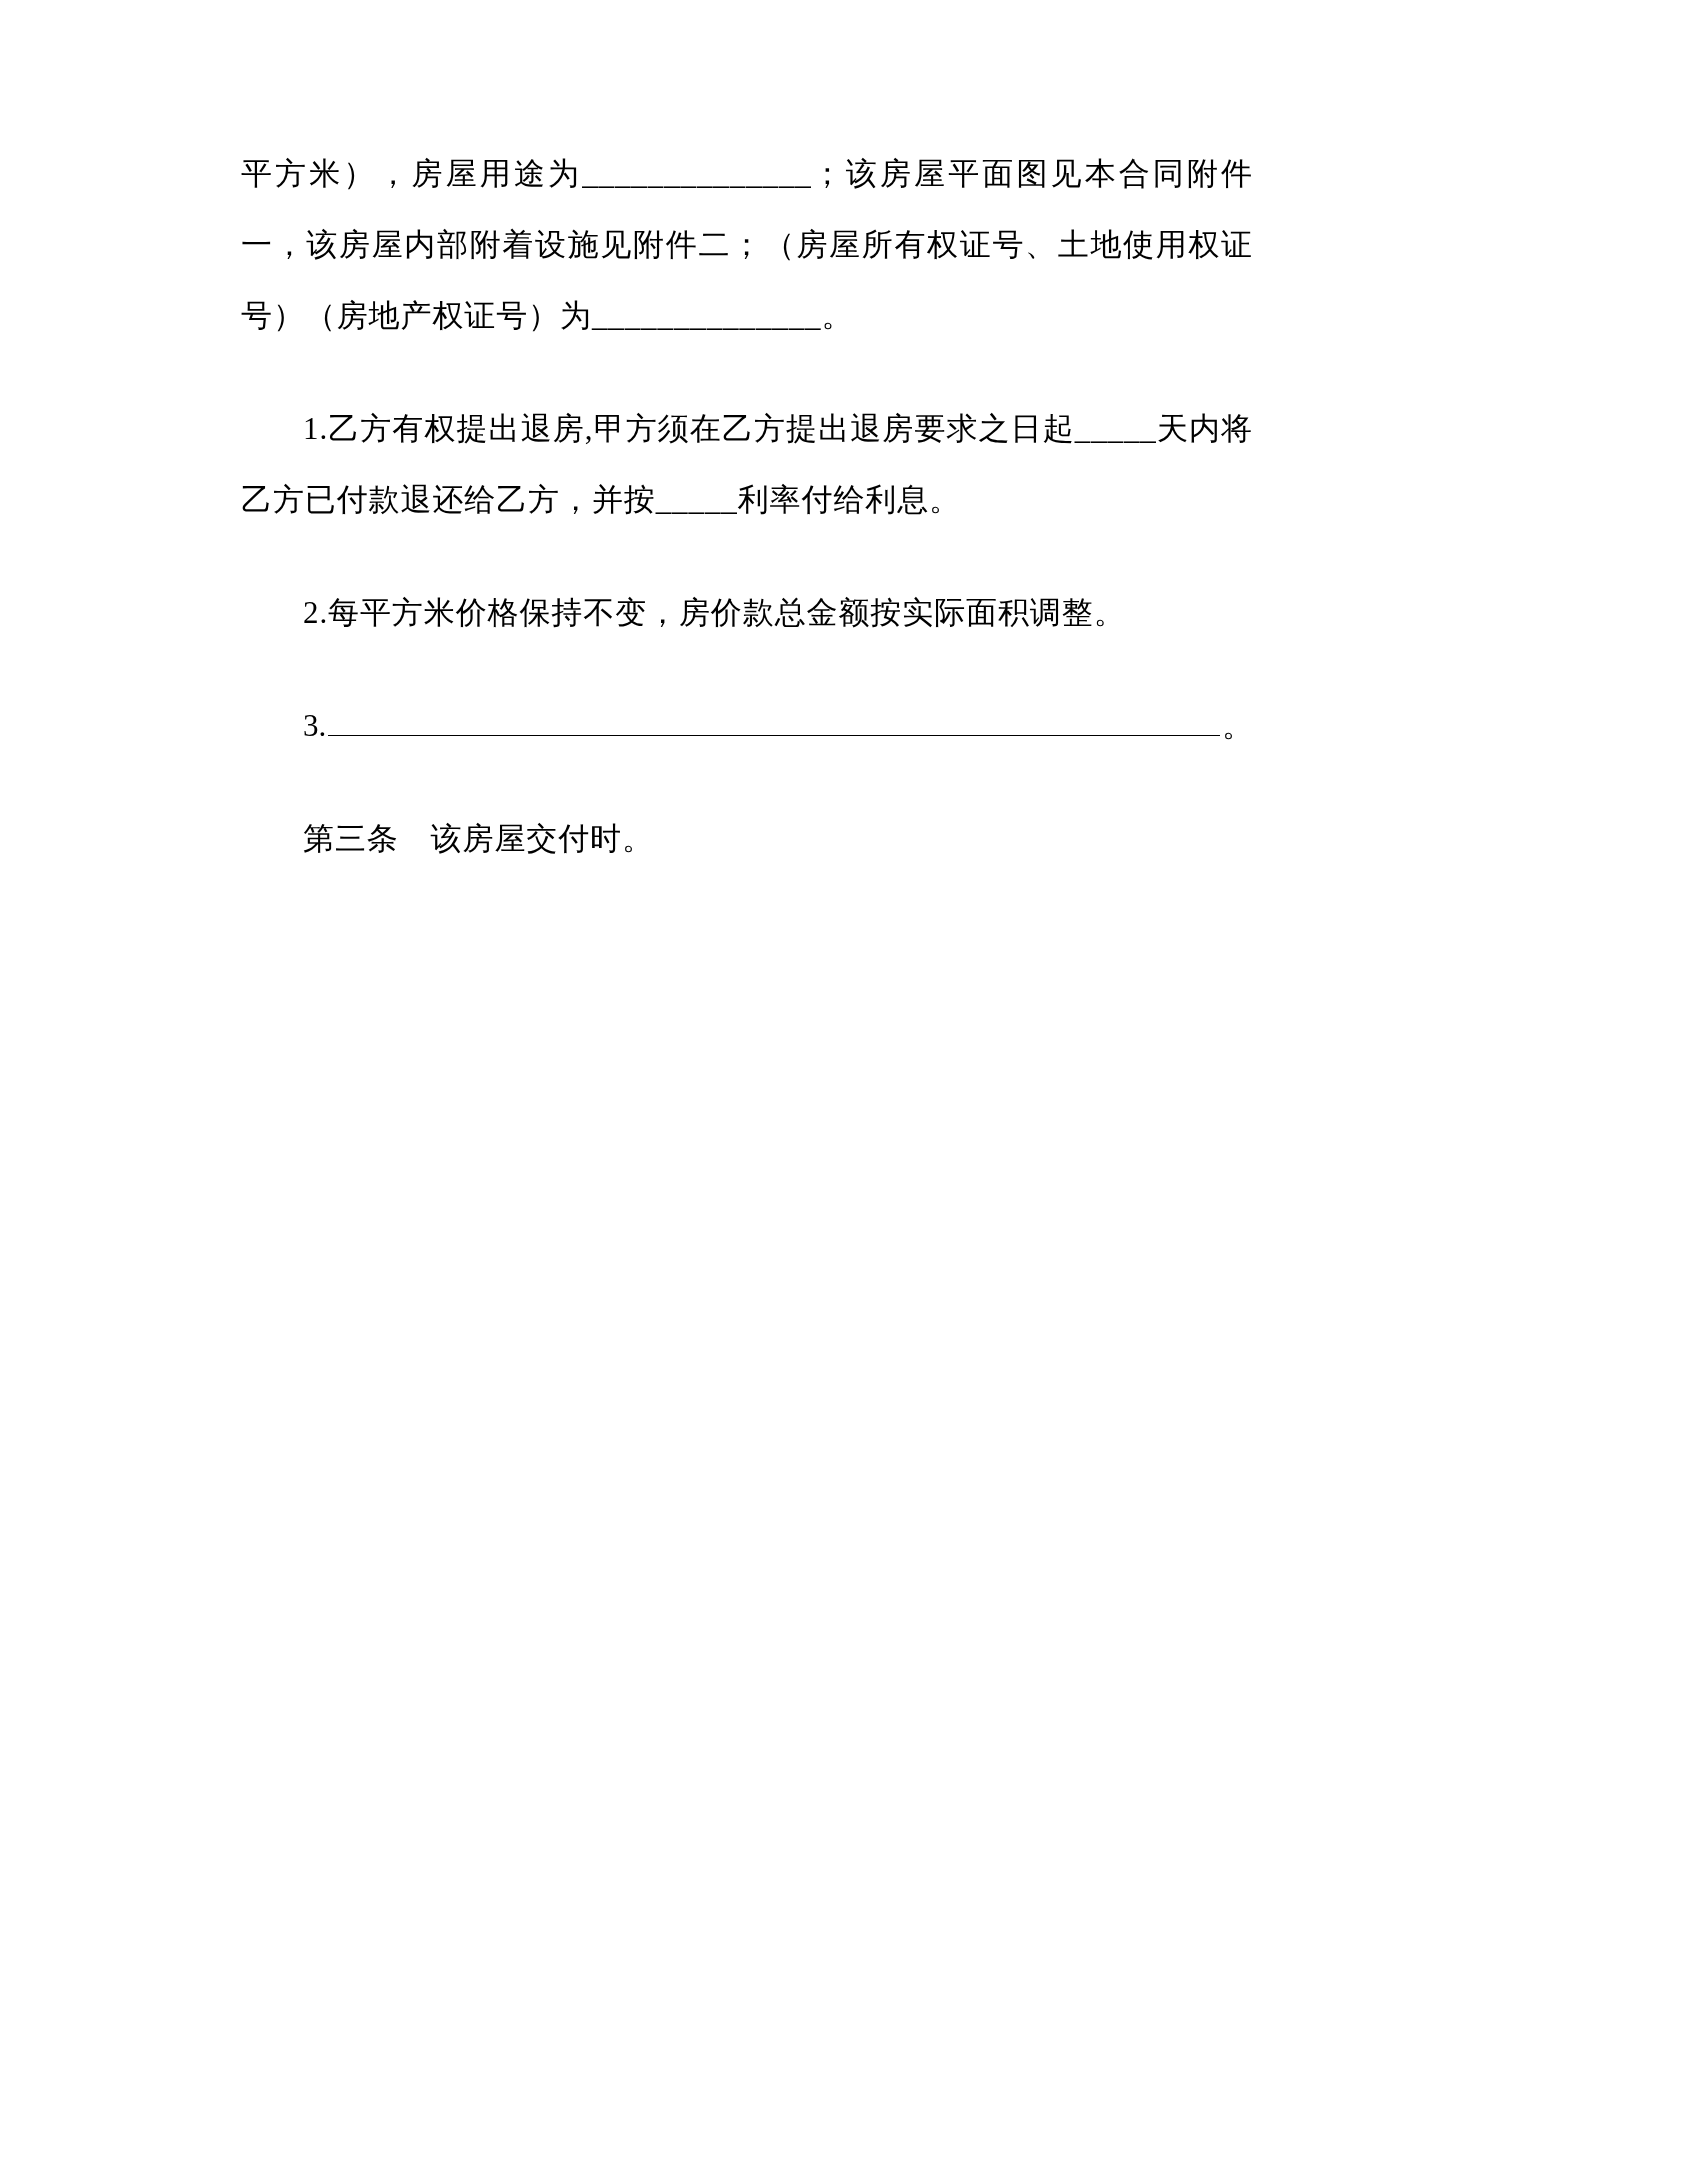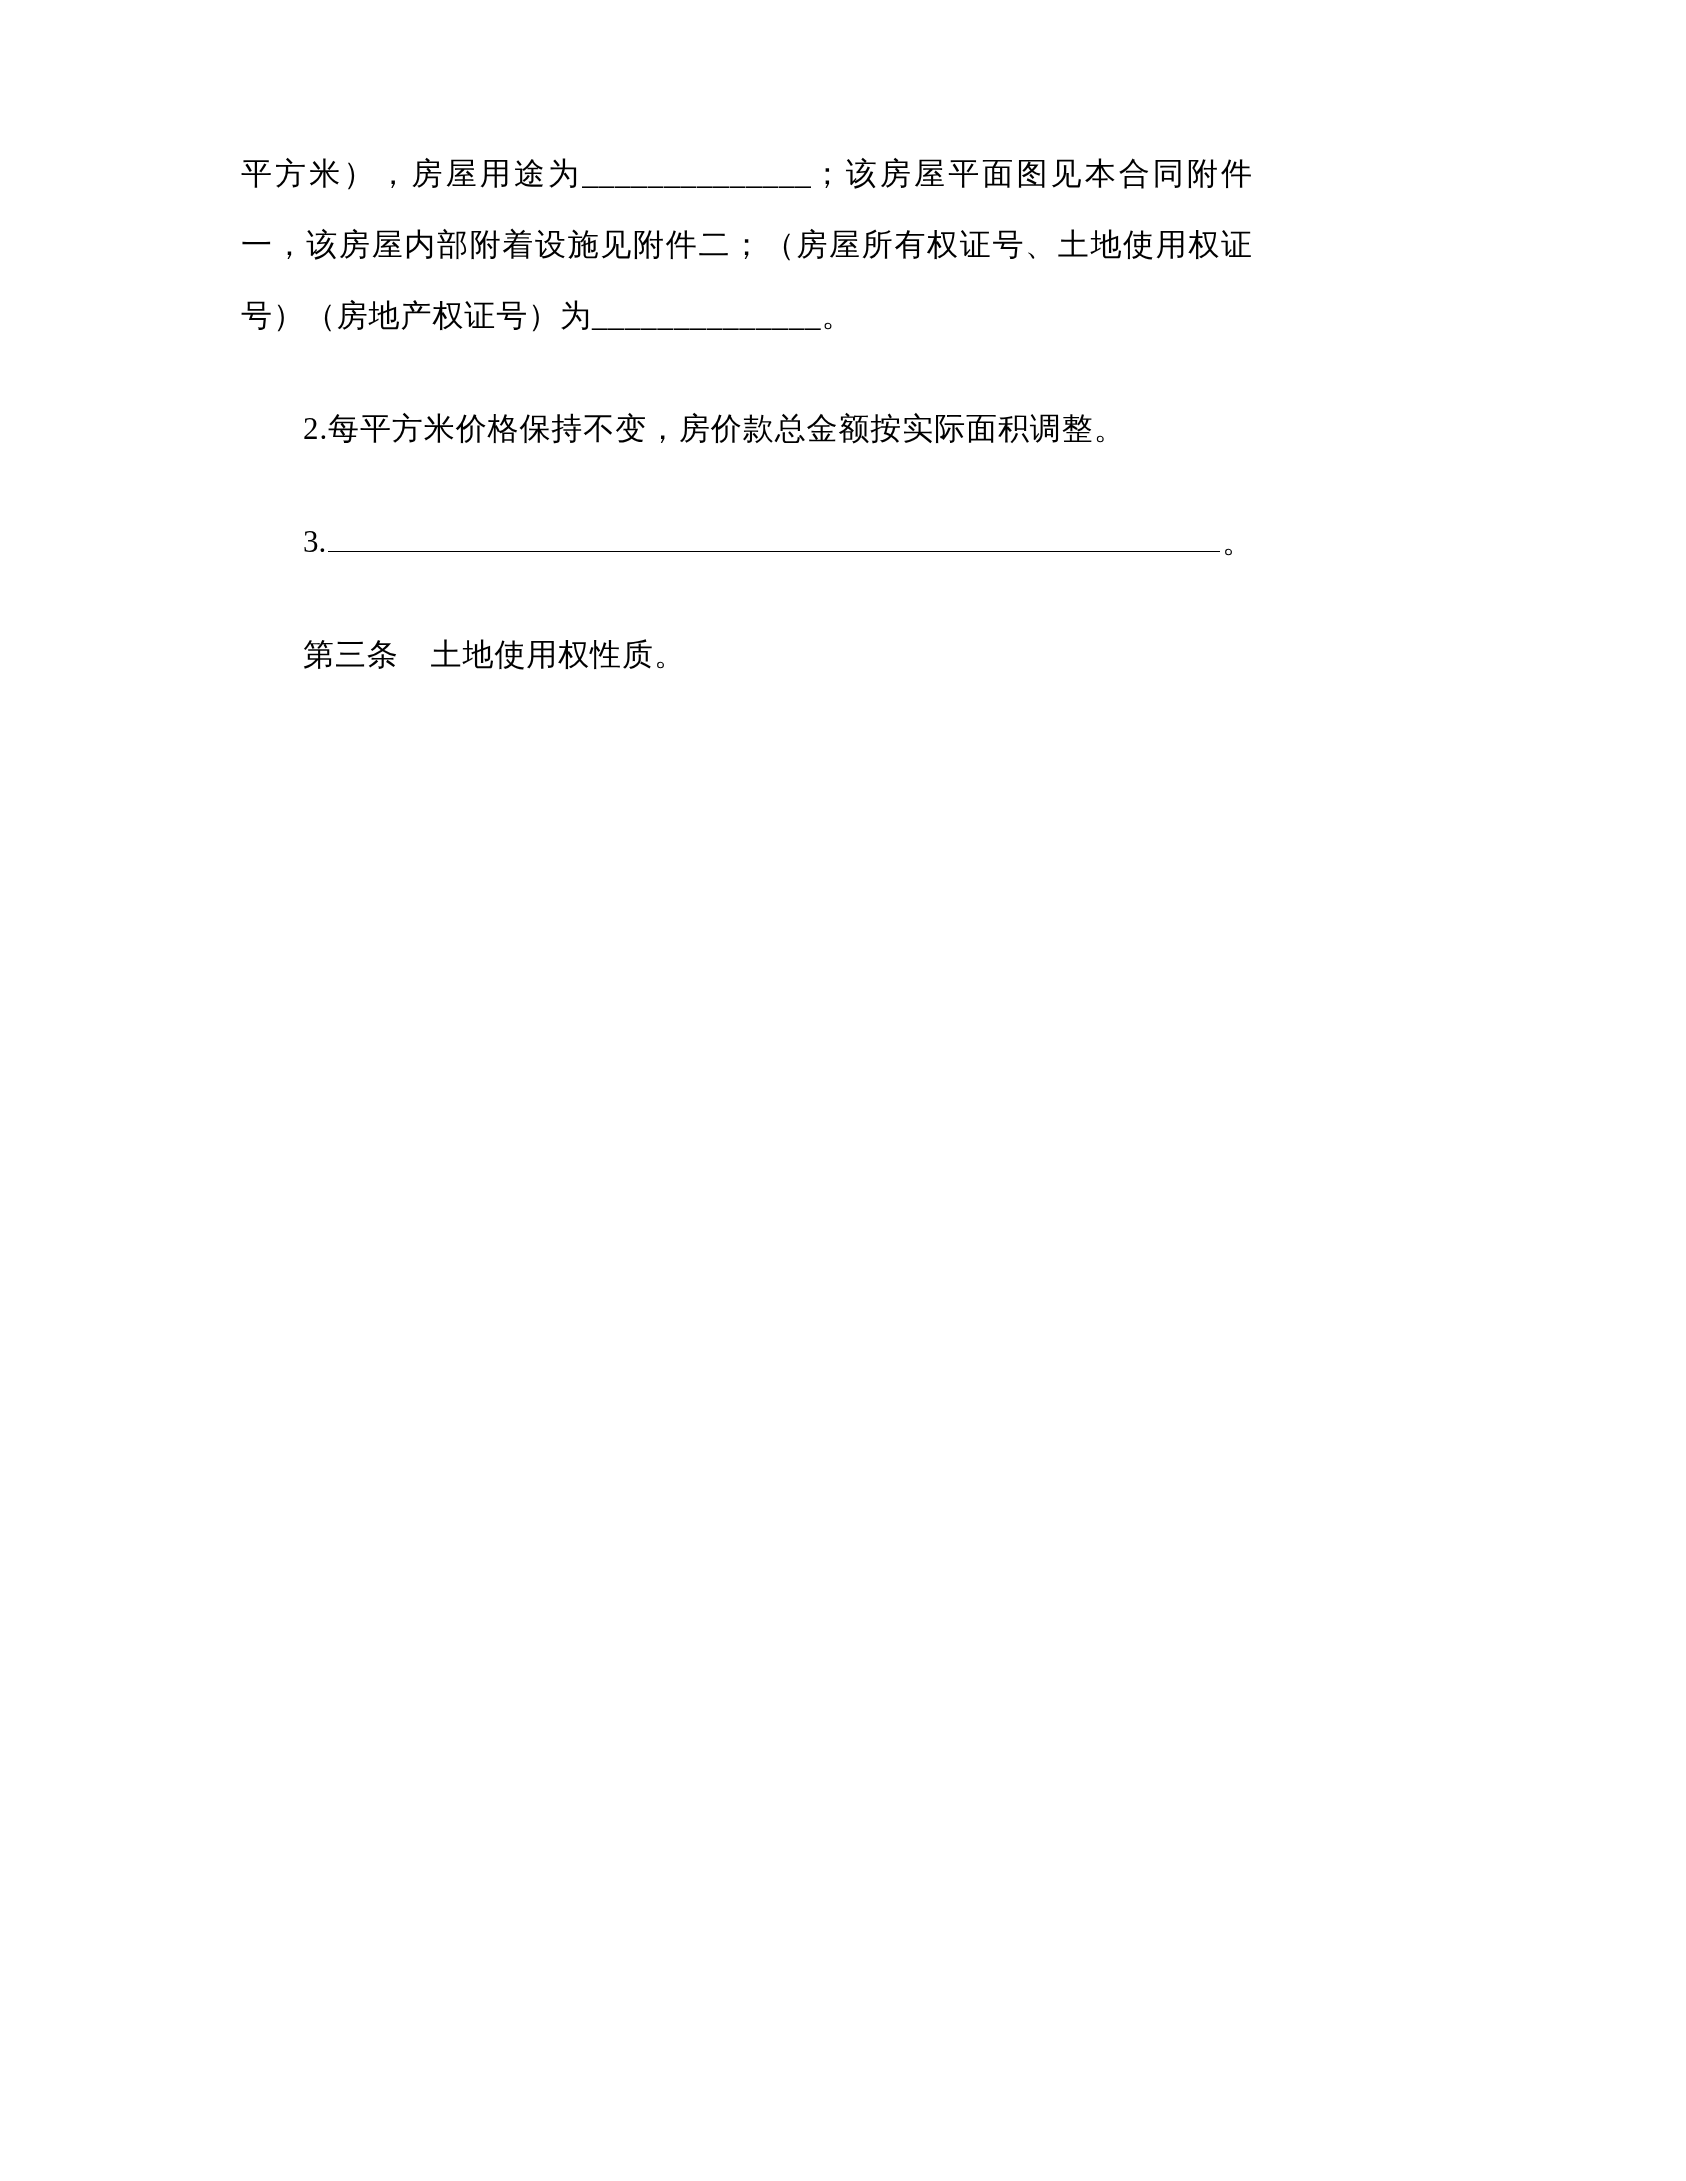--- a/index.html
+++ b/index.html
@@ -54,26 +54,27 @@
 <body>
 
 <div class="page">
 
   <p class="first">平方米），房屋用途为______________；该房屋平面图见本合同附件一，该房屋内部附着设施见附件二；（房屋所有权证号、土地使用权证号）（房地产权证号）为______________。</p>
 
 
 
 
 
+  <p class="ind">1.乙方有权提出退房,甲方须在乙方提出退房要求之日起_____天内将乙方已付款退还给乙方，并按_____利率付给利息。</p>
 
   <p class="ind">2.每平方米价格保持不变，房价款总金额按实际面积调整。</p>
 
   <div class="fill-row">
     <span class="prefix">3.</span>
     <span class="fill-line"></span>
     <span class="suffix">。</span>
   </div>
 
-  <p class="ind">第三条　土地使用权性质。</p>
+  <p class="ind">第三条　该房屋交付时。</p>
 
 
 </div>
 
 
 </body></html>

